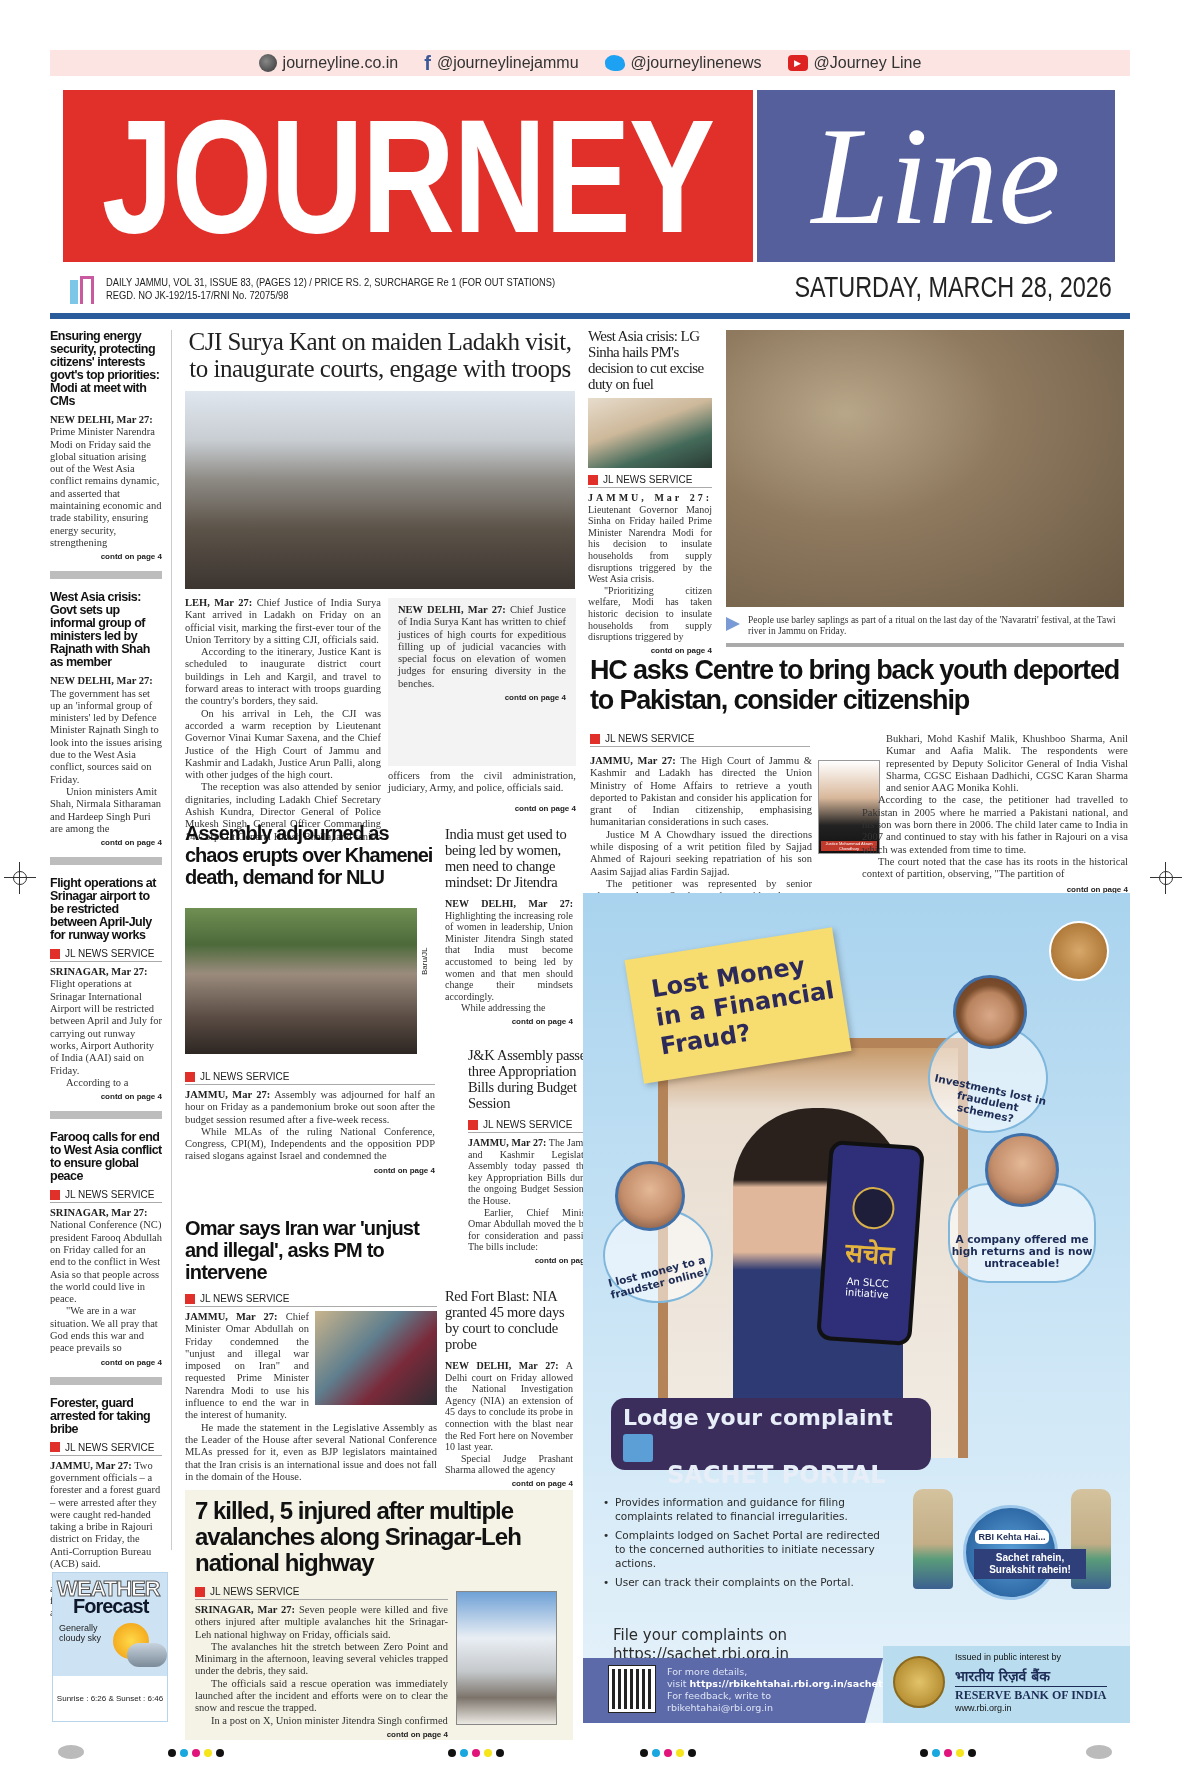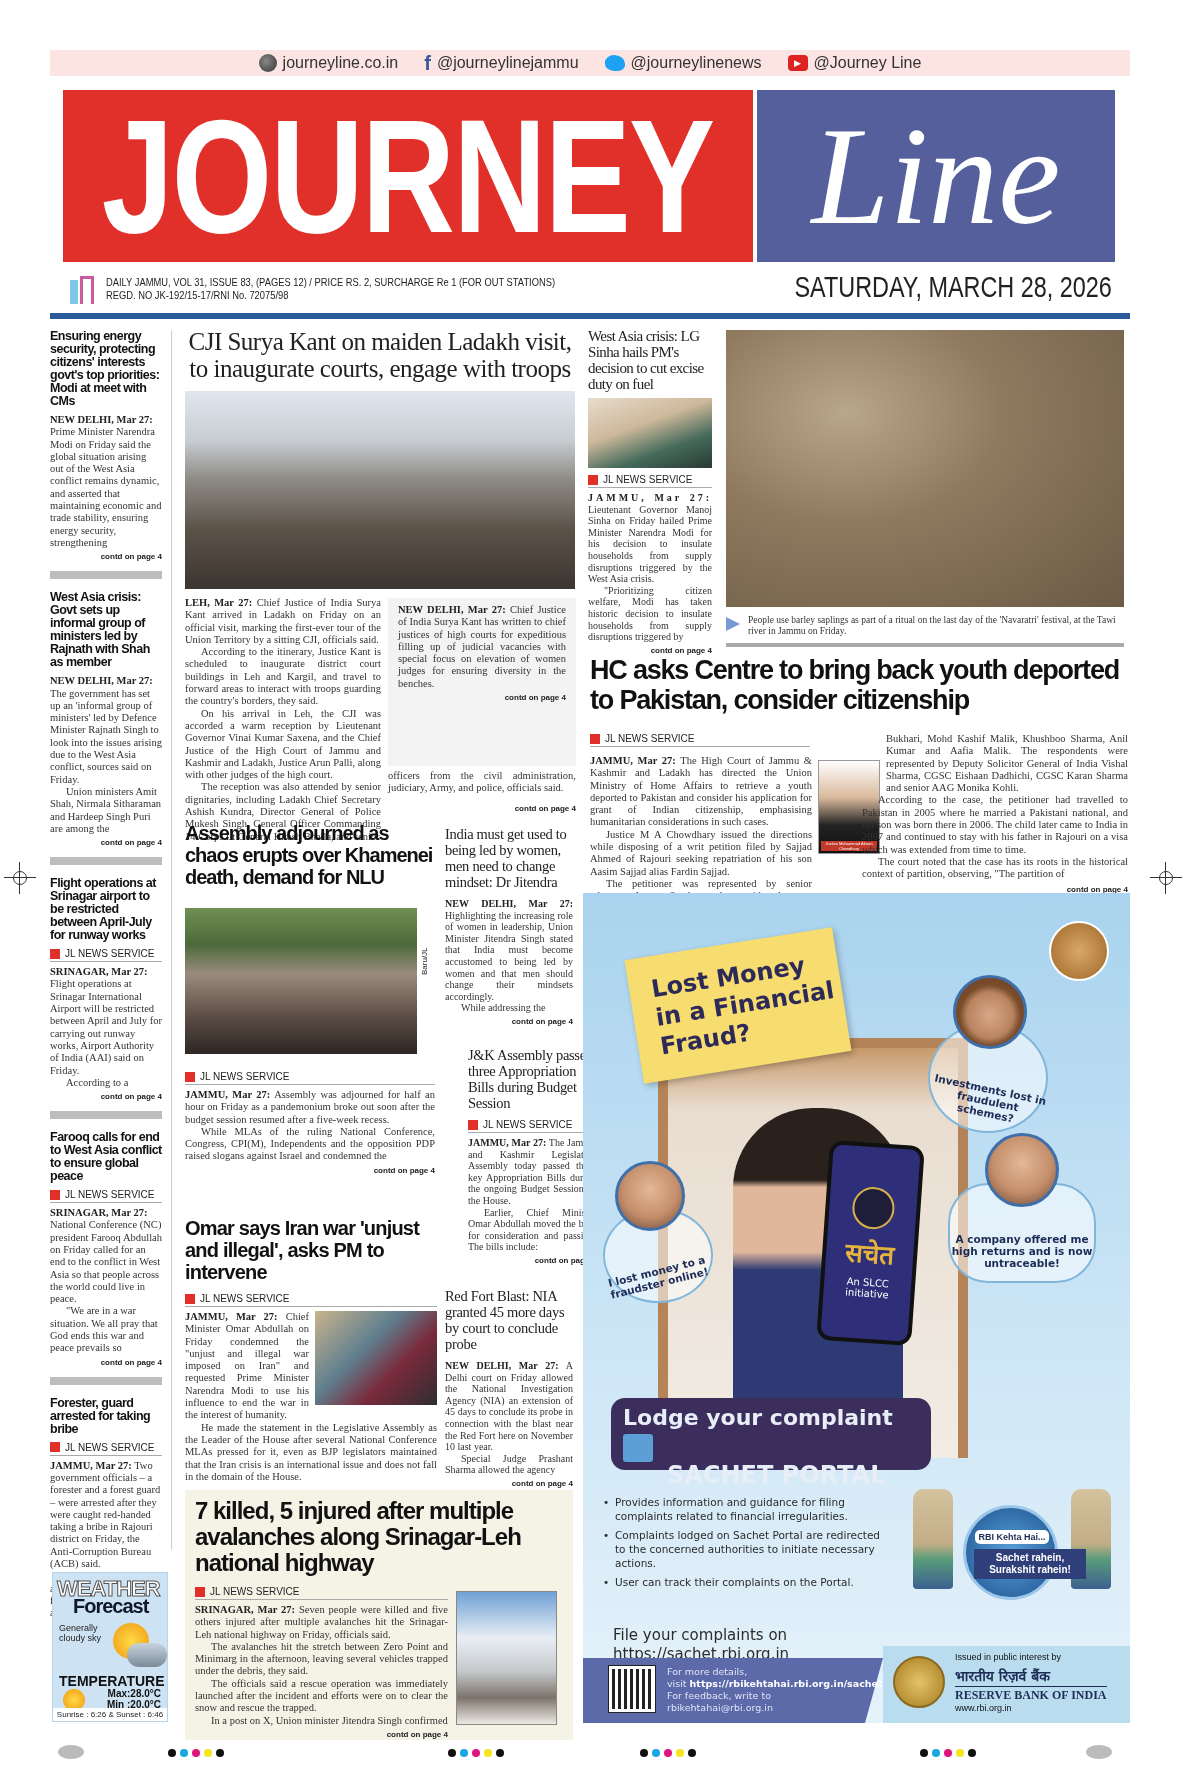--- a/index.html
+++ b/index.html
@@ -93,21 +93,21 @@
   
   .weather { left: 52px; top: 1572px; width: 116px; height: 150px; background: #cde3f4; border: 1px solid #b8d4ea; }
   .weather .w1 { position: absolute; left: 4px; top: 3px; font-family: "Liberation Sans", sans-serif; font-weight: 900; font-size: 22px; color: #fff; -webkit-text-stroke: 1px #555; letter-spacing: -1px; }
   .weather .w2 { position: absolute; left: 20px; top: 22px; font-family: "Liberation Sans", sans-serif; font-weight: 900; font-size: 20px; color: #0f172a; letter-spacing: -1px; }
   .weather .gen { position: absolute; left: 6px; top: 50px; font-family: "Liberation Sans", sans-serif; font-size: 9px; line-height: 10px; color: #222; }
   .weather .sun { position: absolute; left: 60px; top: 50px; width: 36px; height: 36px; border-radius: 50%; background: radial-gradient(circle, #ffd94a 0%, #f3a619 80%); }
   .weather .cloud { position: absolute; left: 74px; top: 70px; width: 40px; height: 24px; border-radius: 14px; background: linear-gradient(180deg, #c7d3de 0%, #7c8b99 100%); }
   .weather .temp { position: absolute; left: 6px; top: 100px; font-family: "Liberation Sans", sans-serif; font-weight: 900; font-size: 14px; color: #111; }
   .weather .sun2 { position: absolute; left: 10px; top: 116px; width: 22px; height: 22px; border-radius: 50%; background: radial-gradient(circle, #ffd94a 0%, #f3a619 80%); }
   .weather .mm { position: absolute; left: 54px; top: 115px; font-family: "Liberation Sans", sans-serif; font-weight: bold; font-size: 10px; line-height: 11px; color: #111; text-align: right; }
-  .weather .sr { position: absolute; left: 0; bottom: 0; width: 100%; background: #fff; font-family: "Liberation Sans", sans-serif; font-size: 8px; text-align: center; padding: 2px 0; color: #222; }
+  .weather .sr { position: absolute; left: 0; bottom: 0; width: 100%; background: #fff; font-family: "Liberation Sans", sans-serif; font-size: 8px; text-align: center; padding: 18px 0; color: #222; }
 
   
   .reg-mark { width: 32px; height: 32px; }
   .reg-mark .h { position: absolute; left: 0; top: 15px; width: 32px; height: 1px; background: #333; }
   .reg-mark .v { position: absolute; left: 15px; top: 0; width: 1px; height: 32px; background: #333; }
   .reg-mark .c { position: absolute; left: 9px; top: 9px; width: 14px; height: 14px; border-radius: 50%; border: 1px solid #333; }
   .dots { display: flex; gap: 4px; }
   .dots i { width: 8px; height: 8px; border-radius: 50%; display: inline-block; }
   .oval { width: 26px; height: 14px; border-radius: 50%; background: #bbb; }
 </style>

